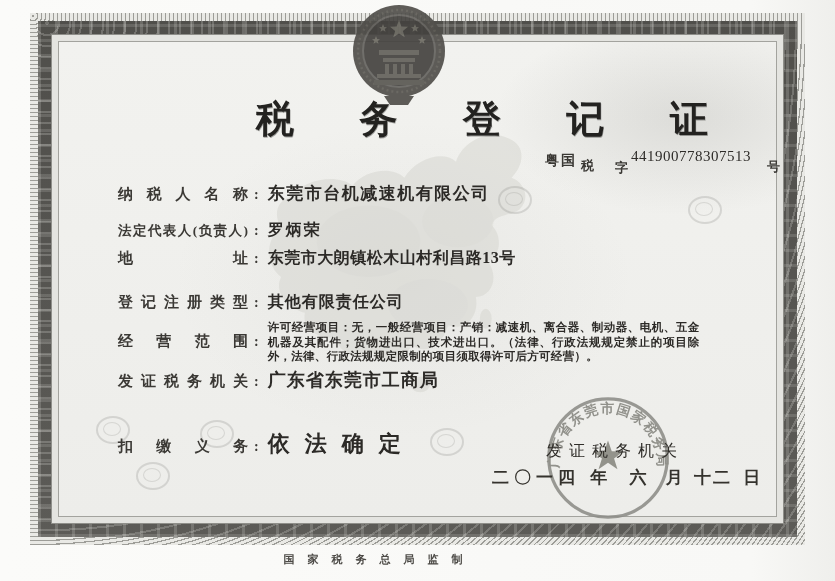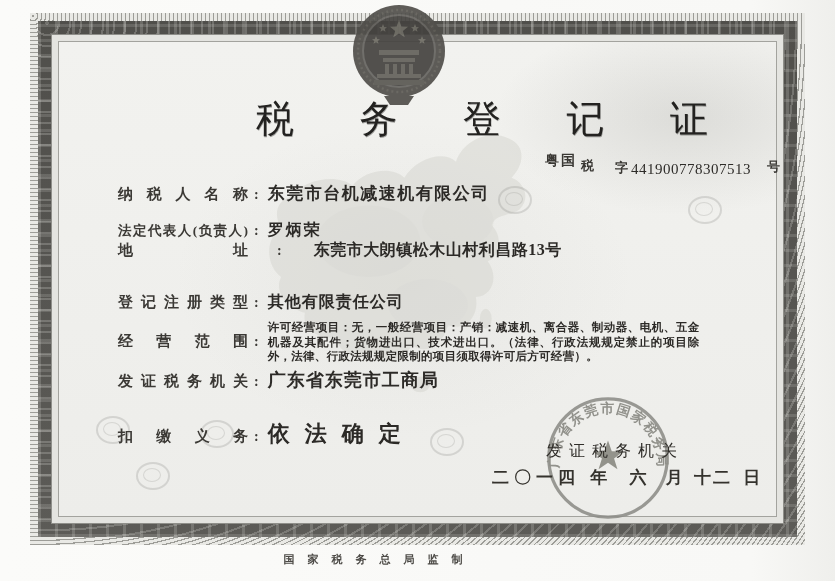--- a/index.html
+++ b/index.html
@@ -41,51 +41,51 @@
   }
   .ring::before{
     content:"";position:absolute;left:5px;top:4px;width:16px;height:12px;
     border:1px solid rgba(145,145,140,.25);border-radius:50%;
   }
   
   .emblem{position:absolute;left:352px;top:2px;width:94px;height:104px;z-index:4;opacity:.92;}
   
   .title{
     position:absolute;left:256px;top:94px;z-index:3;white-space:nowrap;
-    font-size:38px;font-weight:normal;letter-spacing:28px;color:#232220;
+    font-size:38px;font-weight:bold;letter-spacing:28px;color:#232220;
     text-shadow:0.5px 0.5px 0 rgba(35,34,32,.4);
   }
   .cert-no{position:absolute;left:545px;top:146px;width:240px;height:34px;z-index:3;color:#3a3834;}
   .cert-no span{position:absolute;white-space:nowrap;}
   .cn-yue{left:0;top:6px;font-size:14px;font-weight:bold;letter-spacing:2px;}
   .cn-shui{left:36px;top:11px;font-size:13px;font-weight:bold;}
   .cn-zi{left:70px;top:13px;font-size:13px;font-weight:bold;}
-  .cn-num{left:86px;top:2px;font-size:15px;letter-spacing:.5px;color:#2e2c29;font-family:"Liberation Serif",serif;margin-top:13px;}
+  .cn-num{left:86px;top:2px;font-size:15px;letter-spacing:.5px;color:#2e2c29;font-family:"Liberation Serif",serif;}
   .cn-hao{left:222px;top:12px;font-size:13px;font-weight:bold;}
   
   .row{position:absolute;left:118px;display:flex;align-items:baseline;z-index:3;}
   .lab{
     display:inline-block;width:130px;flex:0 0 130px;
     text-align:justify;text-align-last:justify;text-justify:inter-character;
     font-size:15px;color:#3b3935;font-weight:600;
   }
   .lab.small{font-size:13.5px;}
   .colon{margin:0 9px 0 6px;font-size:14px;color:#3b3935;font-weight:bold;}
   .val{color:#2c2a27;font-weight:bold;white-space:nowrap;}
   .r1{top:182px;} .v1{font-size:17px;letter-spacing:1.5px;}
   .r2{top:220px;} .v2{font-size:16px;letter-spacing:2px;}
-  .r3{top:240px;gap:23px;} .v3{font-size:16px;letter-spacing:.5px;}
+  .r3{top:248px;} .v3{font-size:16px;letter-spacing:.5px;}
   .r4{top:292px;} .v4{font-size:16px;letter-spacing:1px;}
   .r5{top:320px;align-items:center;}
   .v5{
     font-size:11.5px;line-height:14.5px;width:432px;white-space:normal;
     text-align:justify;letter-spacing:.3px;font-weight:bold;
   }
   .r6{top:368px;} .v6{font-size:18px;letter-spacing:1px;}
-  .r7{top:400px;} .v7{font-size:22px;letter-spacing:15px;margin-top:19px;}
+  .r7{top:410px;} .v7{font-size:22px;letter-spacing:15px;margin-top:19px;}
   
   .seal{position:absolute;left:544px;top:394px;width:128px;height:128px;z-index:2;opacity:.88;}
   .issuer{
     position:absolute;left:546px;top:441px;z-index:3;white-space:nowrap;
     font-size:16px;font-weight:normal;letter-spacing:7px;color:#2f2d29;
   }
   .date{position:absolute;left:492px;top:466px;z-index:3;white-space:nowrap;
     font-size:17px;font-weight:600;color:#34322d;}
   .date span{display:inline-block;}
   .d0{letter-spacing:5px;}

